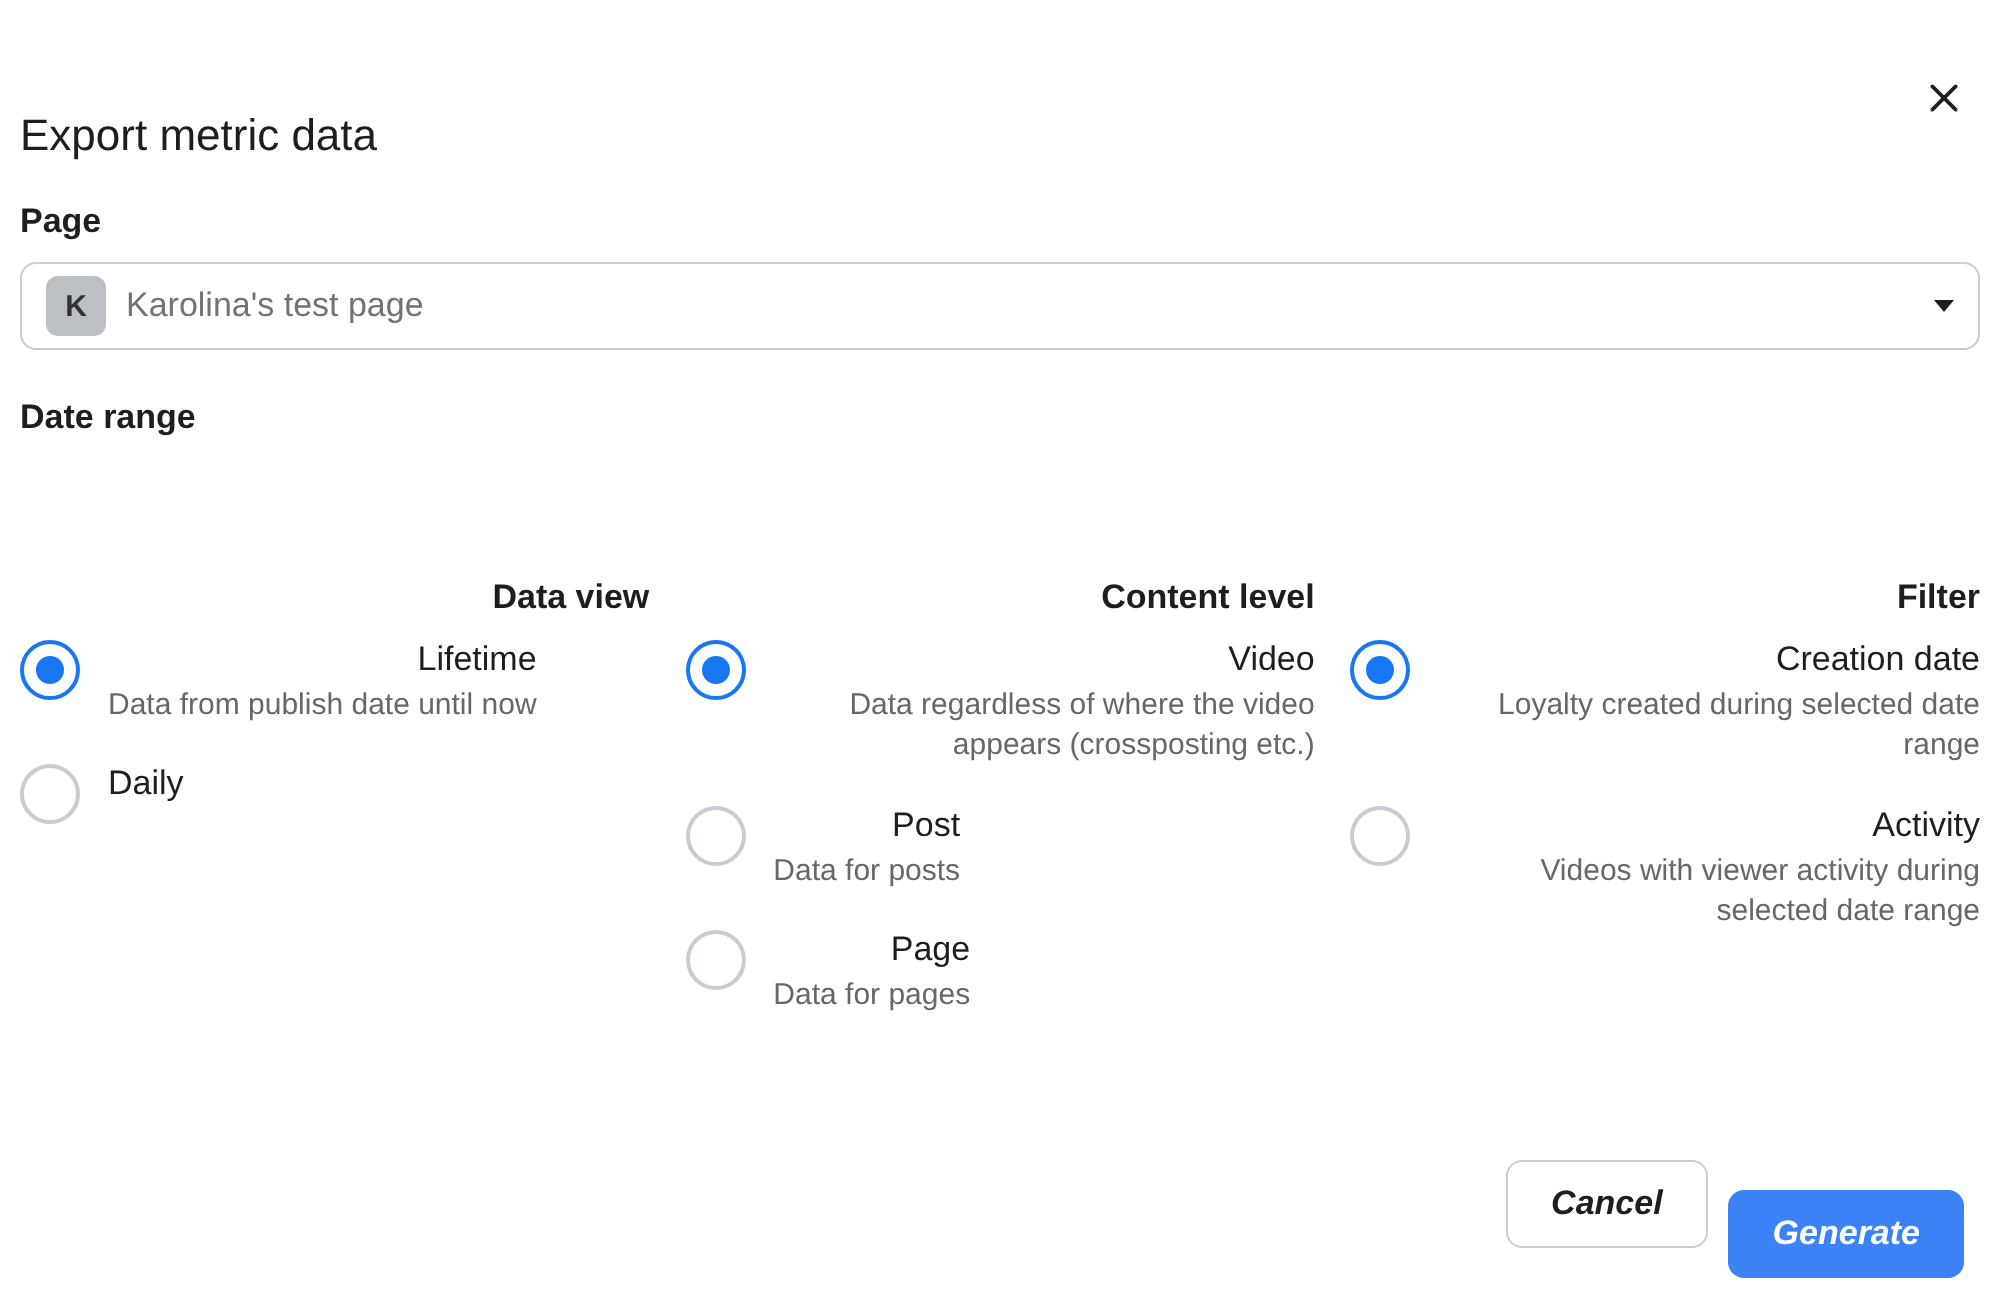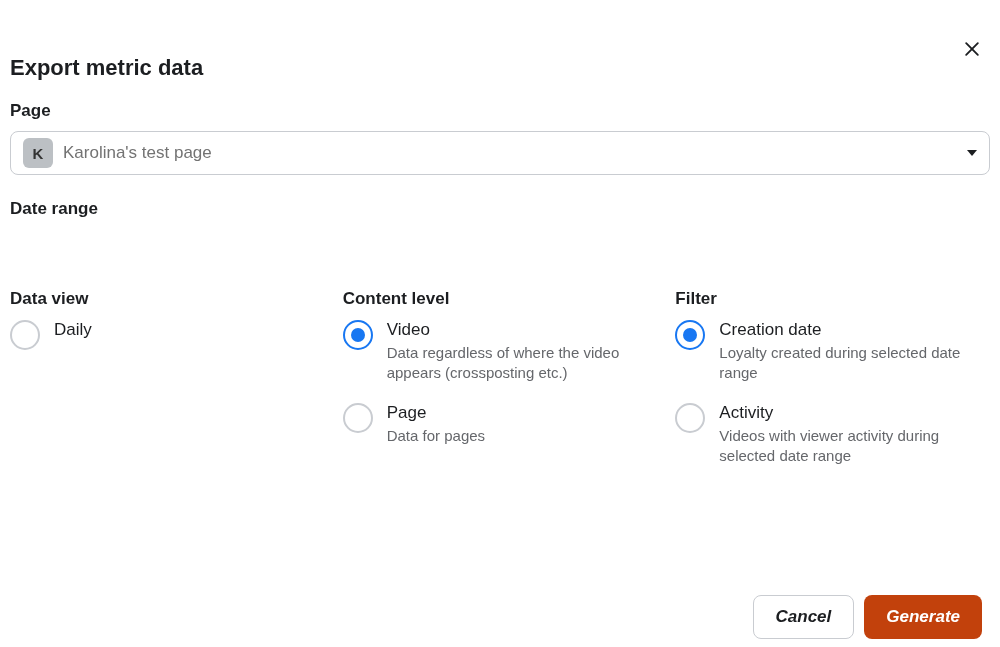--- a/index.html
+++ b/index.html
@@ -19,21 +19,21 @@
     height: 100%;
   }
   .header {
     display: flex;
     align-items: center;
     justify-content: space-between;
     padding: 6px 4px 20px 0;
   }
   .title {
     font-size: 22px;
-    font-weight: 700;
+    font-weight: 400;
     margin-top: 39px;
   }
   .close-icon {
     width: 28px; height: 28px;
     display: flex; align-items: center; justify-content: center;
     cursor: pointer;
     color: #1c1e21;
   }
   .close-icon svg { width: 20px; height: 20px; }
   .section-label {
@@ -83,21 +83,21 @@
   .cal-icon {
     width: 22px; height: 22px;
     margin-right: 10px;
     color: #1c1e21;
   }
   .three-col {
     display: flex;
     gap: 18px;
     margin-top: 36px;
   }
-  .three-col .tcol { flex: 1; }
+  .three-col .tcol { flex: 1; text-align: right; }
   .radio-option {
     display: flex;
     align-items: flex-start;
     gap: 14px;
     margin-bottom: 18px;
     cursor: pointer;
   }
   .radio-outer {
     width: 30px; height: 30px;
     border: 2px solid #c9ccd1;
@@ -143,22 +143,23 @@
     cursor: pointer;
     border: none;
     font-style: italic;
   }
   .btn-secondary {
     background: #fff;
     border: 1px solid #c9ccd1;
     color: #1c1e21;
   }
   .btn-primary {
-    background: #c2410c;
+    background: #3b82f6;
     color: #fff;
+    margin-top: 15px;
   }
 </style>
 </head>
 <body>
 
 <div class="modal">
 
   <div class="header">
     <div class="title">Export metric data</div>
     <div class="close-icon">
@@ -182,60 +183,76 @@
     <div class="col field">
       <div class="section-label">Date range</div>
     </div>
   </div>
 
   <div class="three-col">
 
     <div class="tcol">
       <div class="section-label">Data view</div>
 
-
-      <div class="radio-option">
-        <div class="radio-outer"></div>
-        <div>
-          <div class="radio-label">Daily</div>
-        </div>
-      </div>
-    </div>
-
-    <div class="tcol">
-      <div class="section-label">Content level</div>
-
       <div class="radio-option">
         <div class="radio-outer selected">
             <div class="radio-inner"></div>
           </div>
         <div>
-          <div class="radio-label">Video</div>
-          <div class="radio-desc">Data regardless of where the video appears (crossposting etc.)</div>
-        </div>
-      </div>
-
-
-      <div class="radio-option">
-        <div class="radio-outer"></div>
-        <div>
-          <div class="radio-label">Page</div>
-          <div class="radio-desc">Data for pages</div>
+          <div class="radio-label">Lifetime</div>
+          <div class="radio-desc">Data from publish date until now</div>
+        </div>
+      </div>
+
+      <div class="radio-option">
+        <div class="radio-outer"></div>
+        <div>
+          <div class="radio-label">Daily</div>
         </div>
       </div>
     </div>
 
     <div class="tcol">
-      <div class="section-label">Filter</div>
+      <div class="section-label">Content level</div>
 
       <div class="radio-option">
         <div class="radio-outer selected">
             <div class="radio-inner"></div>
           </div>
         <div>
+          <div class="radio-label">Video</div>
+          <div class="radio-desc">Data regardless of where the video appears (crossposting etc.)</div>
+        </div>
+      </div>
+
+      <div class="radio-option">
+        <div class="radio-outer"></div>
+        <div>
+          <div class="radio-label">Post</div>
+          <div class="radio-desc">Data for posts</div>
+        </div>
+      </div>
+
+      <div class="radio-option">
+        <div class="radio-outer"></div>
+        <div>
+          <div class="radio-label">Page</div>
+          <div class="radio-desc">Data for pages</div>
+        </div>
+      </div>
+    </div>
+
+    <div class="tcol">
+      <div class="section-label">Filter</div>
+
+      <div class="radio-option">
+        <div class="radio-outer selected">
+            <div class="radio-inner"></div>
+          </div>
+        <div>
           <div class="radio-label">Creation date</div>
           <div class="radio-desc">Loyalty created during selected date range</div>
         </div>
       </div>
 
       <div class="radio-option">
         <div class="radio-outer"></div>
         <div>
           <div class="radio-label">Activity</div>
           <div class="radio-desc">Videos with viewer activity during selected date range</div>

